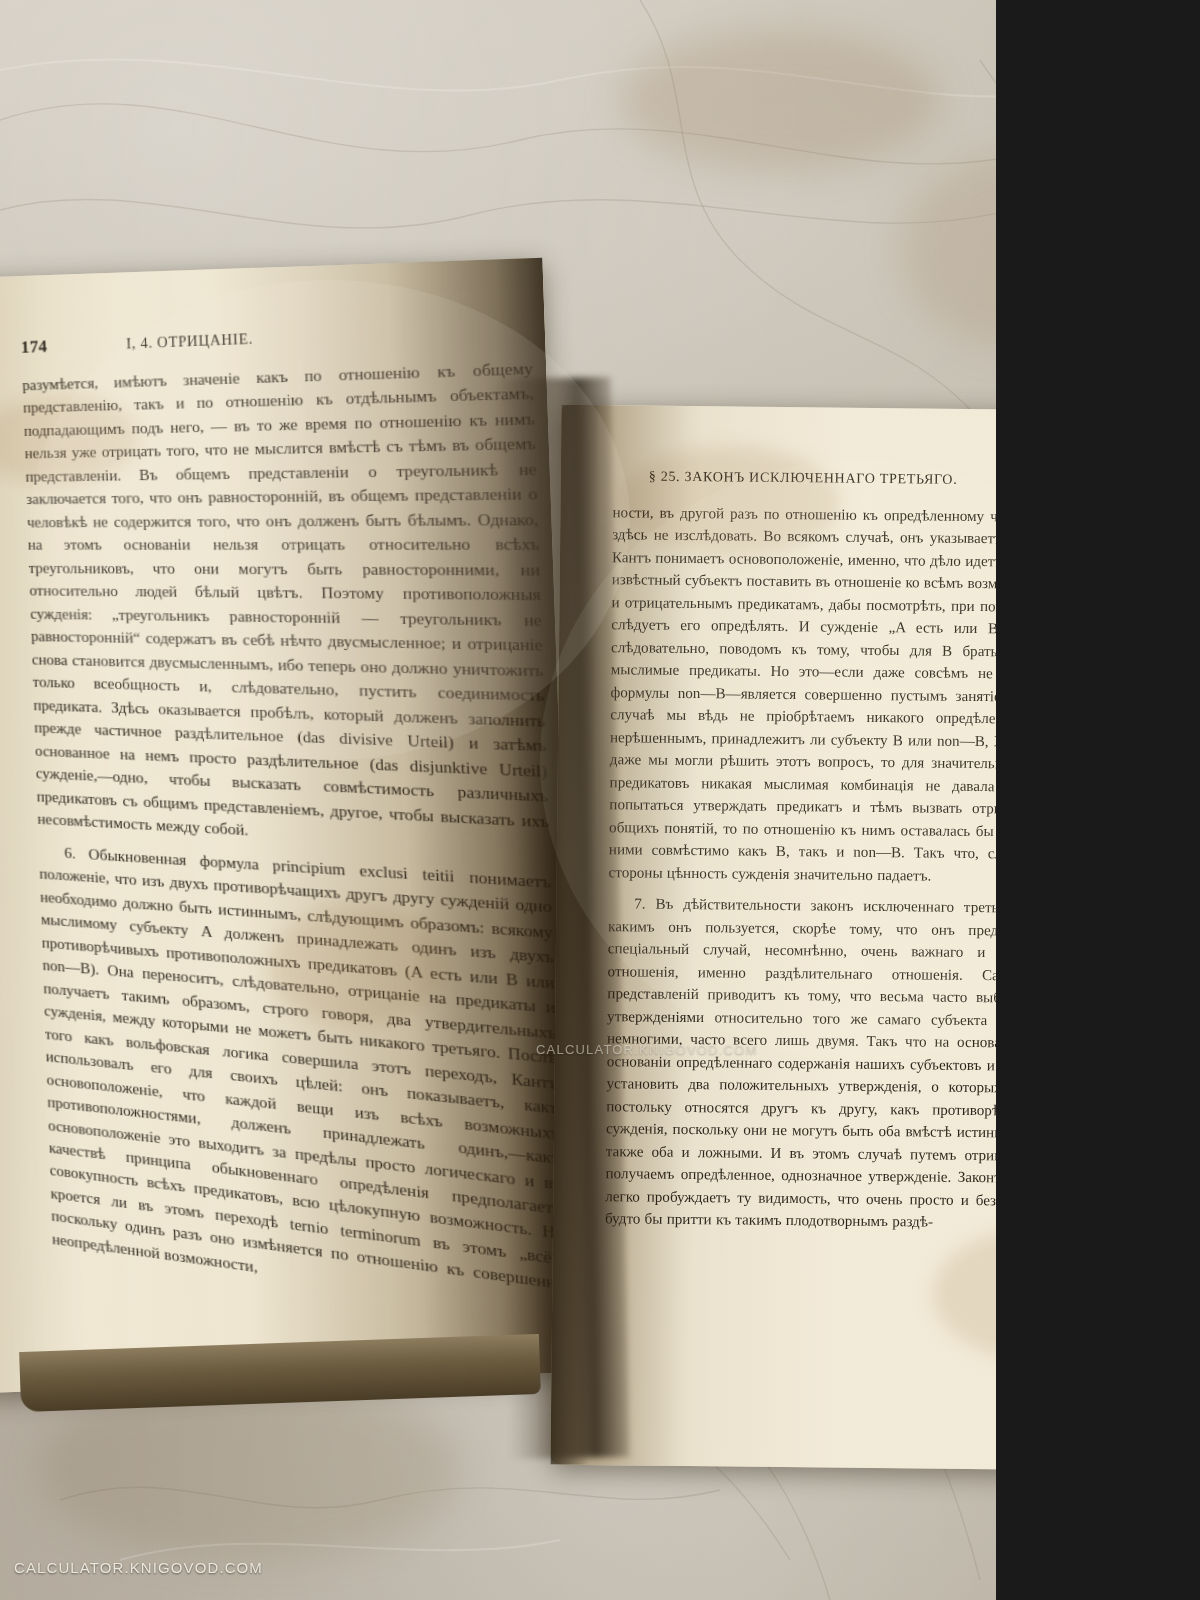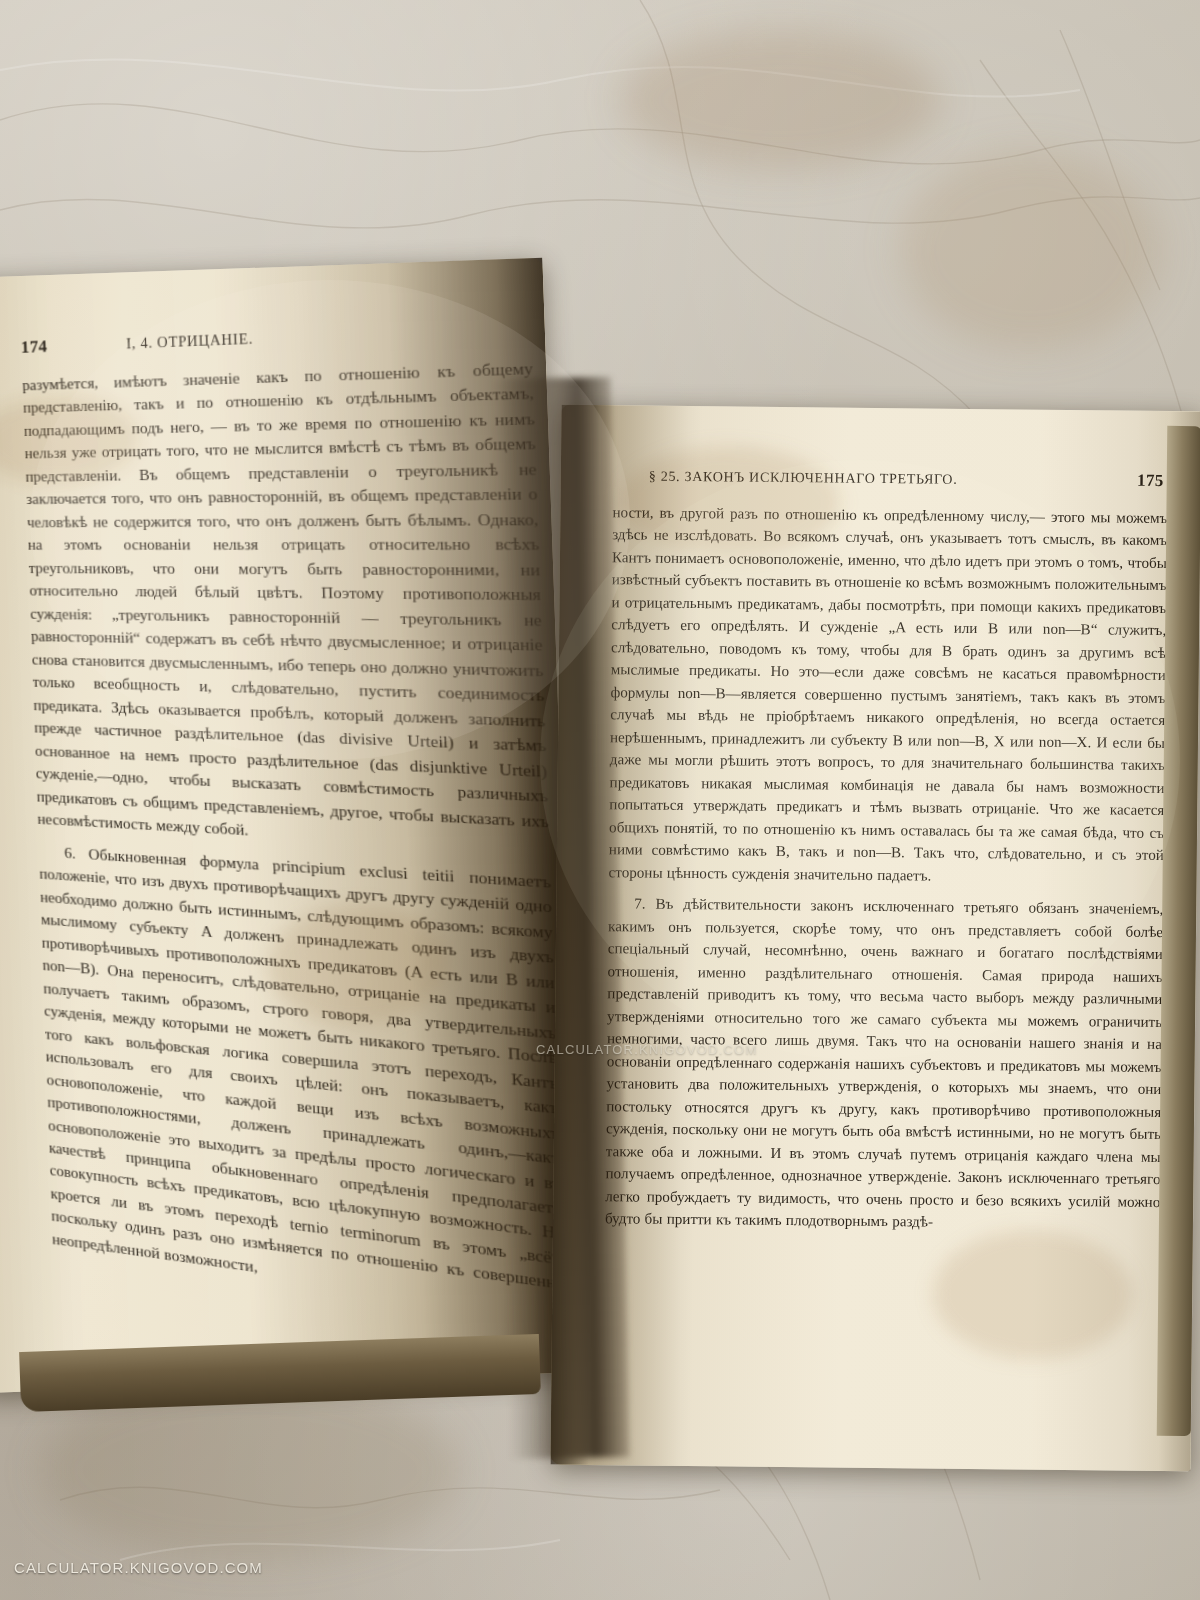--- a/index.html
+++ b/index.html
@@ -2,21 +2,21 @@
 <html><head>
 <meta charset="utf-8">
 <style>
   html, body {
     margin: 0;
     padding: 0;
     background: #1a1a1a;
   }
   #page {
     position: relative;
-    width: 1200px;
+    width: 996px;
     height: 1600px;
     overflow: hidden;
     font-family: "Liberation Serif", serif;
     background: #b9b2a6;
   }
   
   .bg {
     position: absolute;
     inset: 0;
     background:

